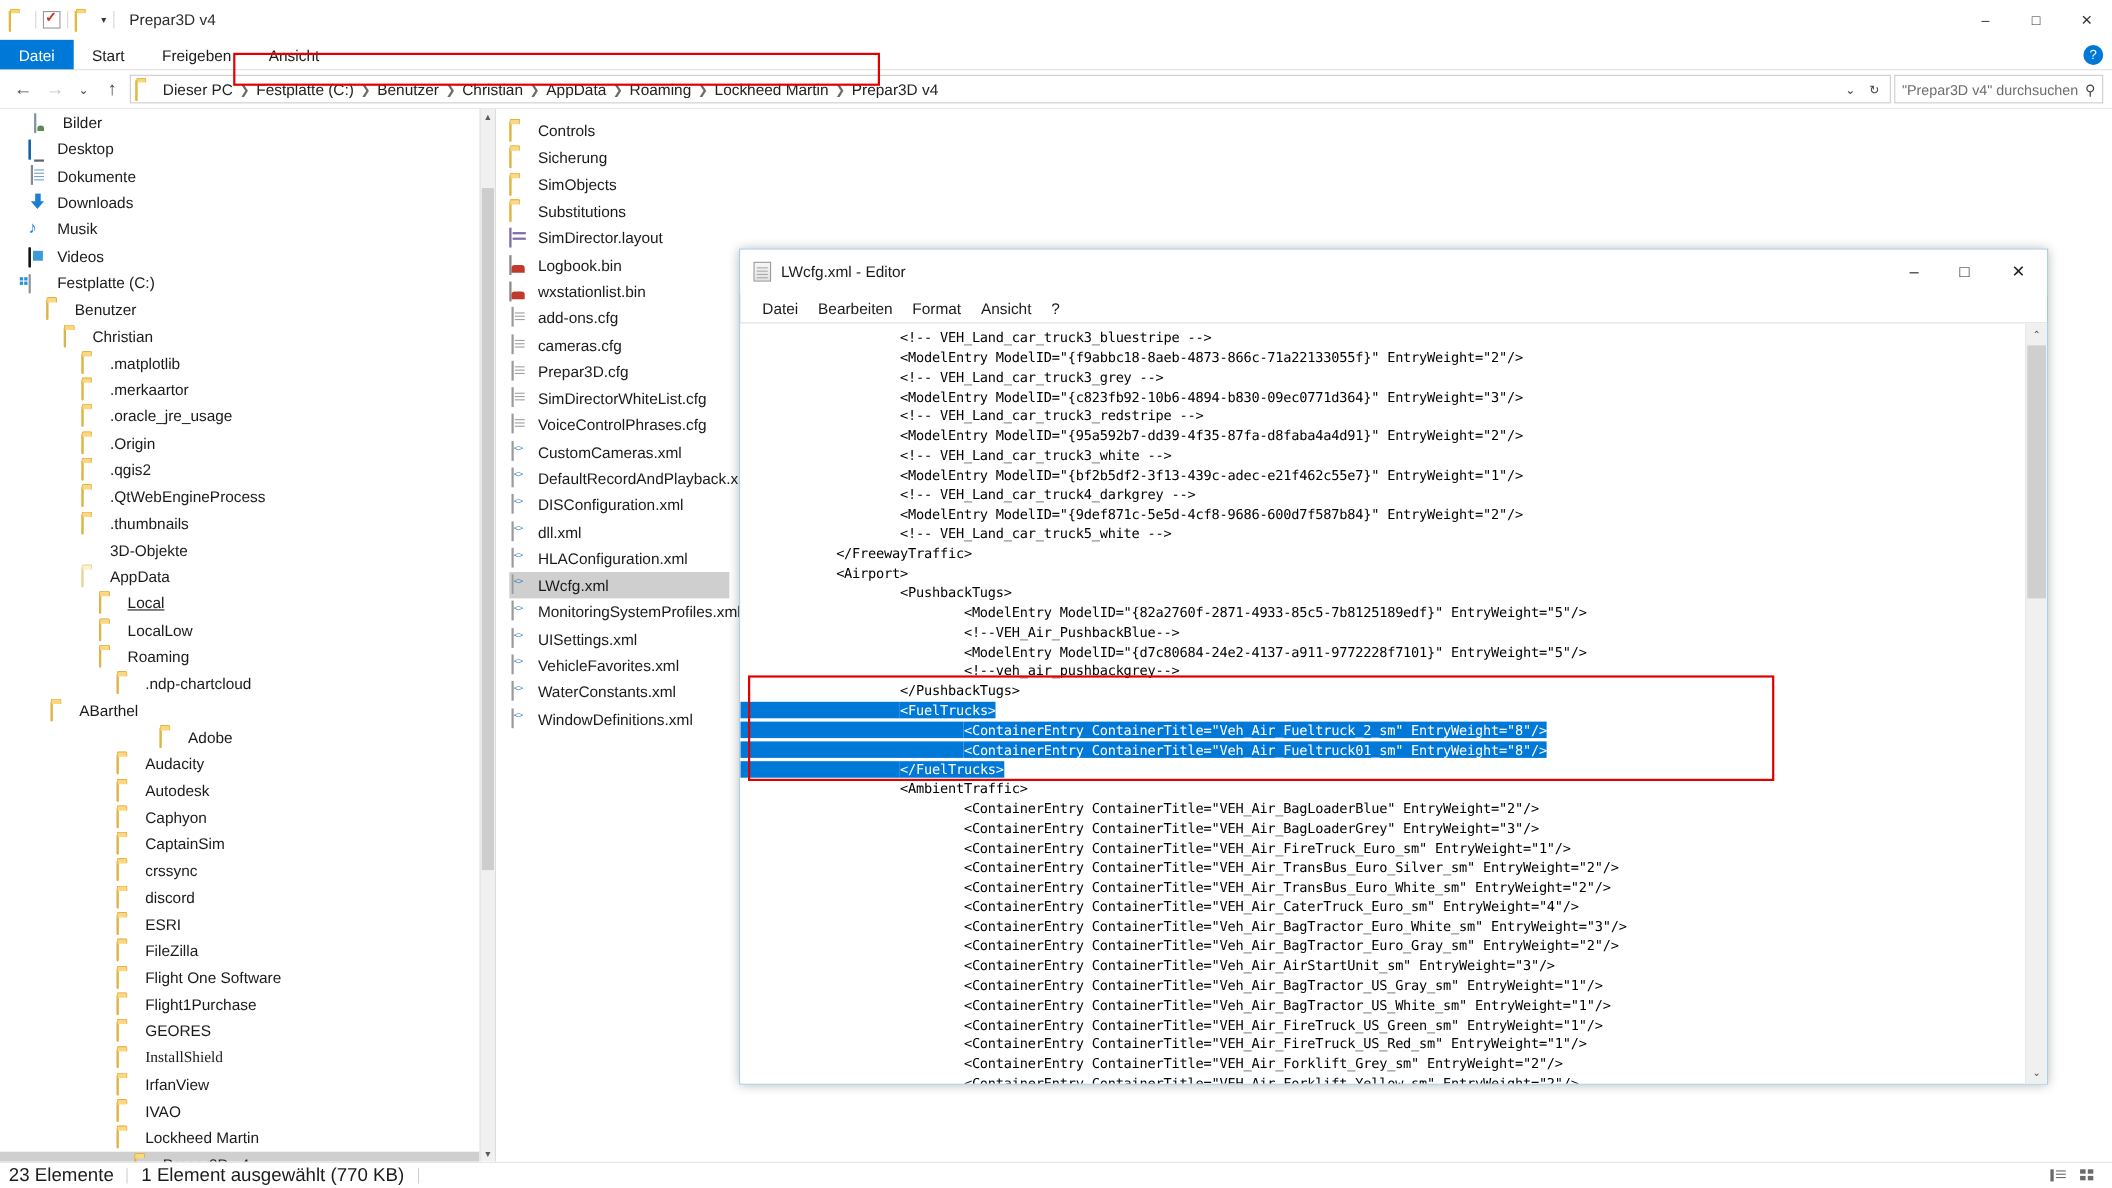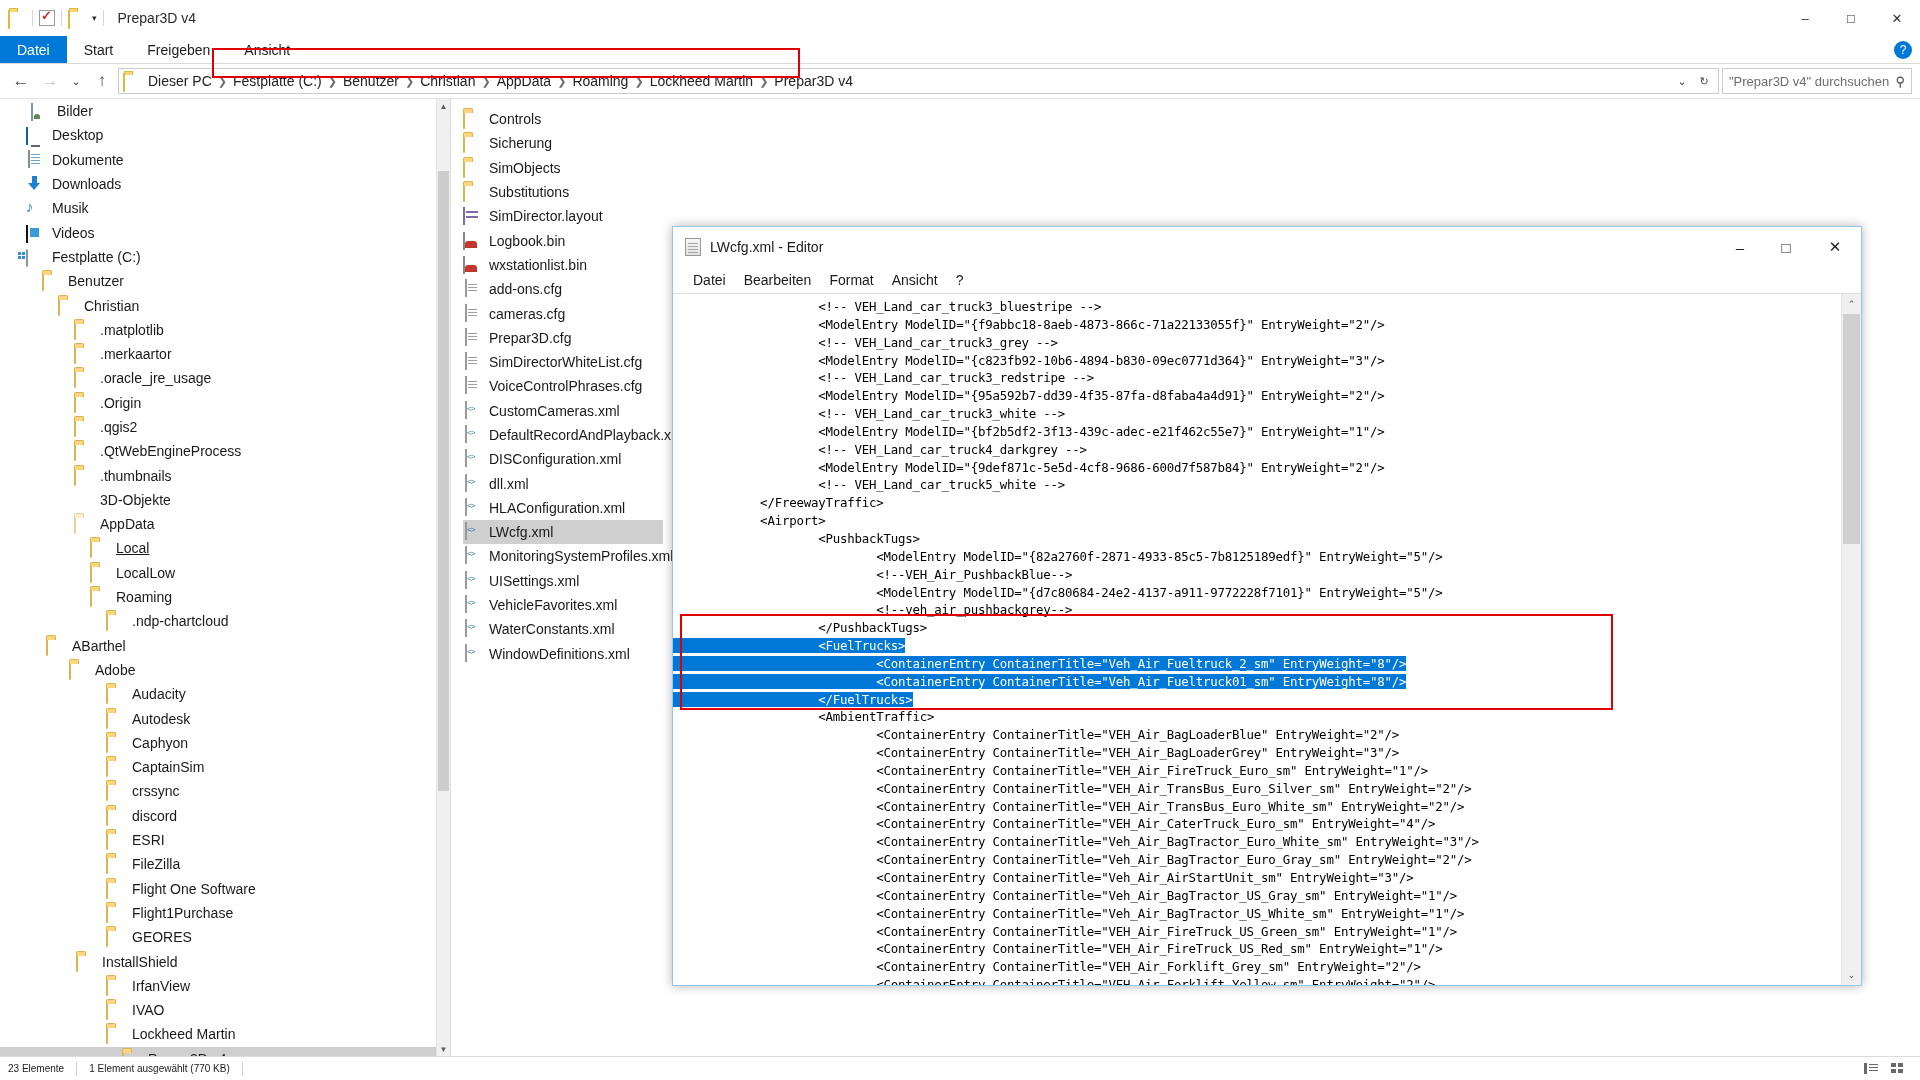--- a/index.html
+++ b/index.html
@@ -93,21 +93,21 @@
   .i-layout { width:17px; height:15px; background:#f3f0f8; border:1px solid #7e6ba8; position:relative; top:1px; }
   .i-layout:after { content:''; position:absolute; left:2px; top:3px; width:12px; height:2px; background:#7e6ba8; box-shadow:0 5px 0 #7e6ba8; }
 
   
   .vscroll { position:absolute; right:0; top:0; bottom:0; width:14px; background:#f0f0f0; border-left:1px solid #e2e2e2; }
   .vscroll .up, .vscroll .down { height:14px; display:flex; align-items:center; justify-content:center; font-size:8px; color:#5a5a5a; }
   .vscroll .down { position:absolute; bottom:0; left:0; right:0; }
   .vthumb { position:absolute; left:1px; right:1px; background:#cdcdcd; }
 
   
-  .statusbar { height:24px; flex:0 0 24px; border-top:1px solid #dcdcdc; display:flex; align-items:center; font-size:10px; color:#1b1b1b; padding-left:8px; gap:0; background:#fff; }
+  .statusbar { height:24px; flex:0 0 24px; border-top:1px solid #dcdcdc; display:flex; align-items:center; font-size:17px; color:#1b1b1b; padding-left:8px; gap:0; background:#fff; }
   .st-item { padding-right:12px; }
   .st-div { width:1px; height:14px; background:#d0d0d0; margin-right:12px; }
   .st-right { margin-left:auto; display:flex; gap:4px; padding-right:12px; }
   .viewbtn { width:22px; height:18px; display:flex; align-items:center; justify-content:center; }
   .vb-detail { width:14px; height:11px; position:relative; }
   .vb-detail:before { content:''; position:absolute; left:0; top:0; width:3px; height:11px; background:#6a6a6a; }
   .vb-detail:after { content:''; position:absolute; left:5px; top:1px; width:9px; height:1px; background:#6a6a6a; box-shadow:0 3px 0 #6a6a6a, 0 6px 0 #6a6a6a; }
   .vb-tiles { width:12px; height:11px; position:relative; }
   .vb-tiles:before { content:''; position:absolute; left:0; top:0; width:5px; height:4px; background:#6a6a6a; box-shadow:7px 0 0 #6a6a6a, 0 6px 0 #6a6a6a, 7px 6px 0 #6a6a6a; }
 
@@ -304,21 +304,21 @@
             <span>Roaming</span>
           </div>
           <div class="trow" style="padding-left: 106px;">
             <span class="ic"><span class="i-folder"></span></span>
             <span>.ndp-chartcloud</span>
           </div>
           <div class="trow" style="padding-left: 46px;">
             <span class="ic"><span class="i-folder"></span></span>
             <span>ABarthel</span>
           </div>
-          <div class="trow" style="padding-left: 69px;">
+          <div class="trow" style="padding-left: 101px; margin-left: 44px;">
             <span class="ic"><span class="i-folder"></span></span>
             <span>Adobe</span>
           </div>
           <div class="trow" style="padding-left: 106px;">
             <span class="ic"><span class="i-folder"></span></span>
             <span>Audacity</span>
           </div>
           <div class="trow" style="padding-left: 106px;">
             <span class="ic"><span class="i-folder"></span></span>
             <span>Autodesk</span>
@@ -352,21 +352,21 @@
             <span>Flight One Software</span>
           </div>
           <div class="trow" style="padding-left: 106px;">
             <span class="ic"><span class="i-folder"></span></span>
             <span>Flight1Purchase</span>
           </div>
           <div class="trow" style="padding-left: 106px;">
             <span class="ic"><span class="i-folder"></span></span>
             <span>GEORES</span>
           </div>
-          <div class="trow" style="padding-left: 76px;">
+          <div class="trow" style="padding-left: 106px; font-family: Liberation Serif, serif;">
             <span class="ic"><span class="i-folder"></span></span>
             <span>InstallShield</span>
           </div>
           <div class="trow" style="padding-left: 106px;">
             <span class="ic"><span class="i-folder"></span></span>
             <span>IrfanView</span>
           </div>
           <div class="trow" style="padding-left: 106px;">
             <span class="ic"><span class="i-folder"></span></span>
             <span>IVAO</span>

